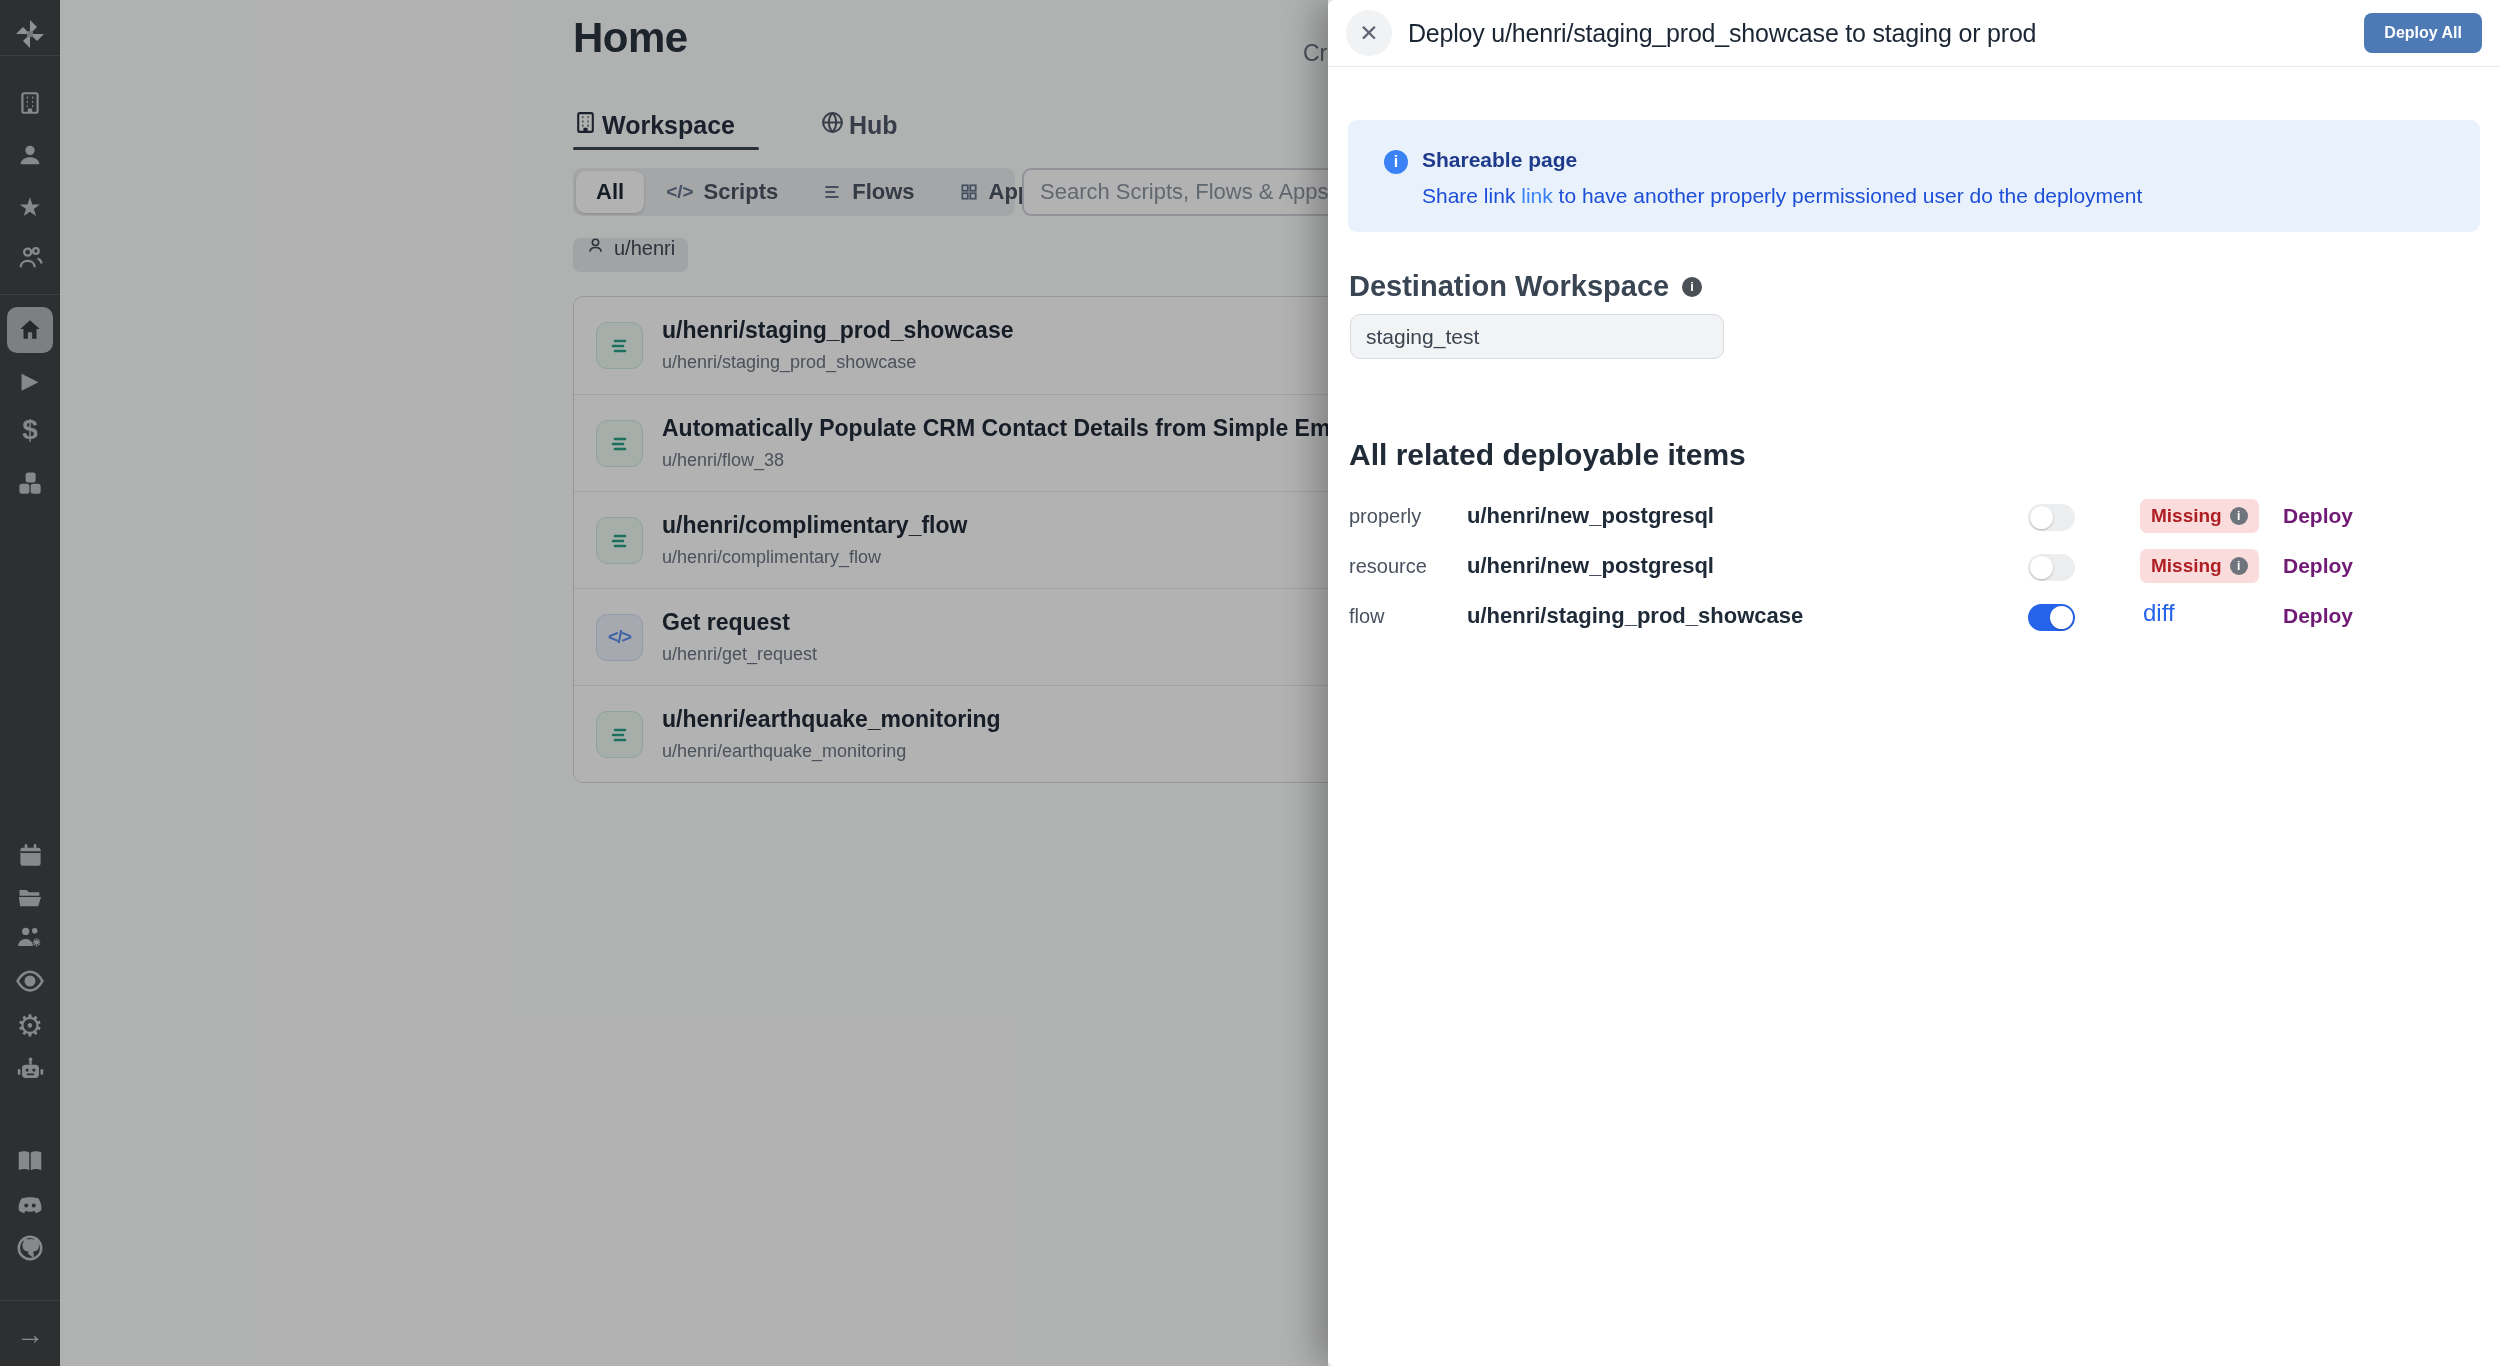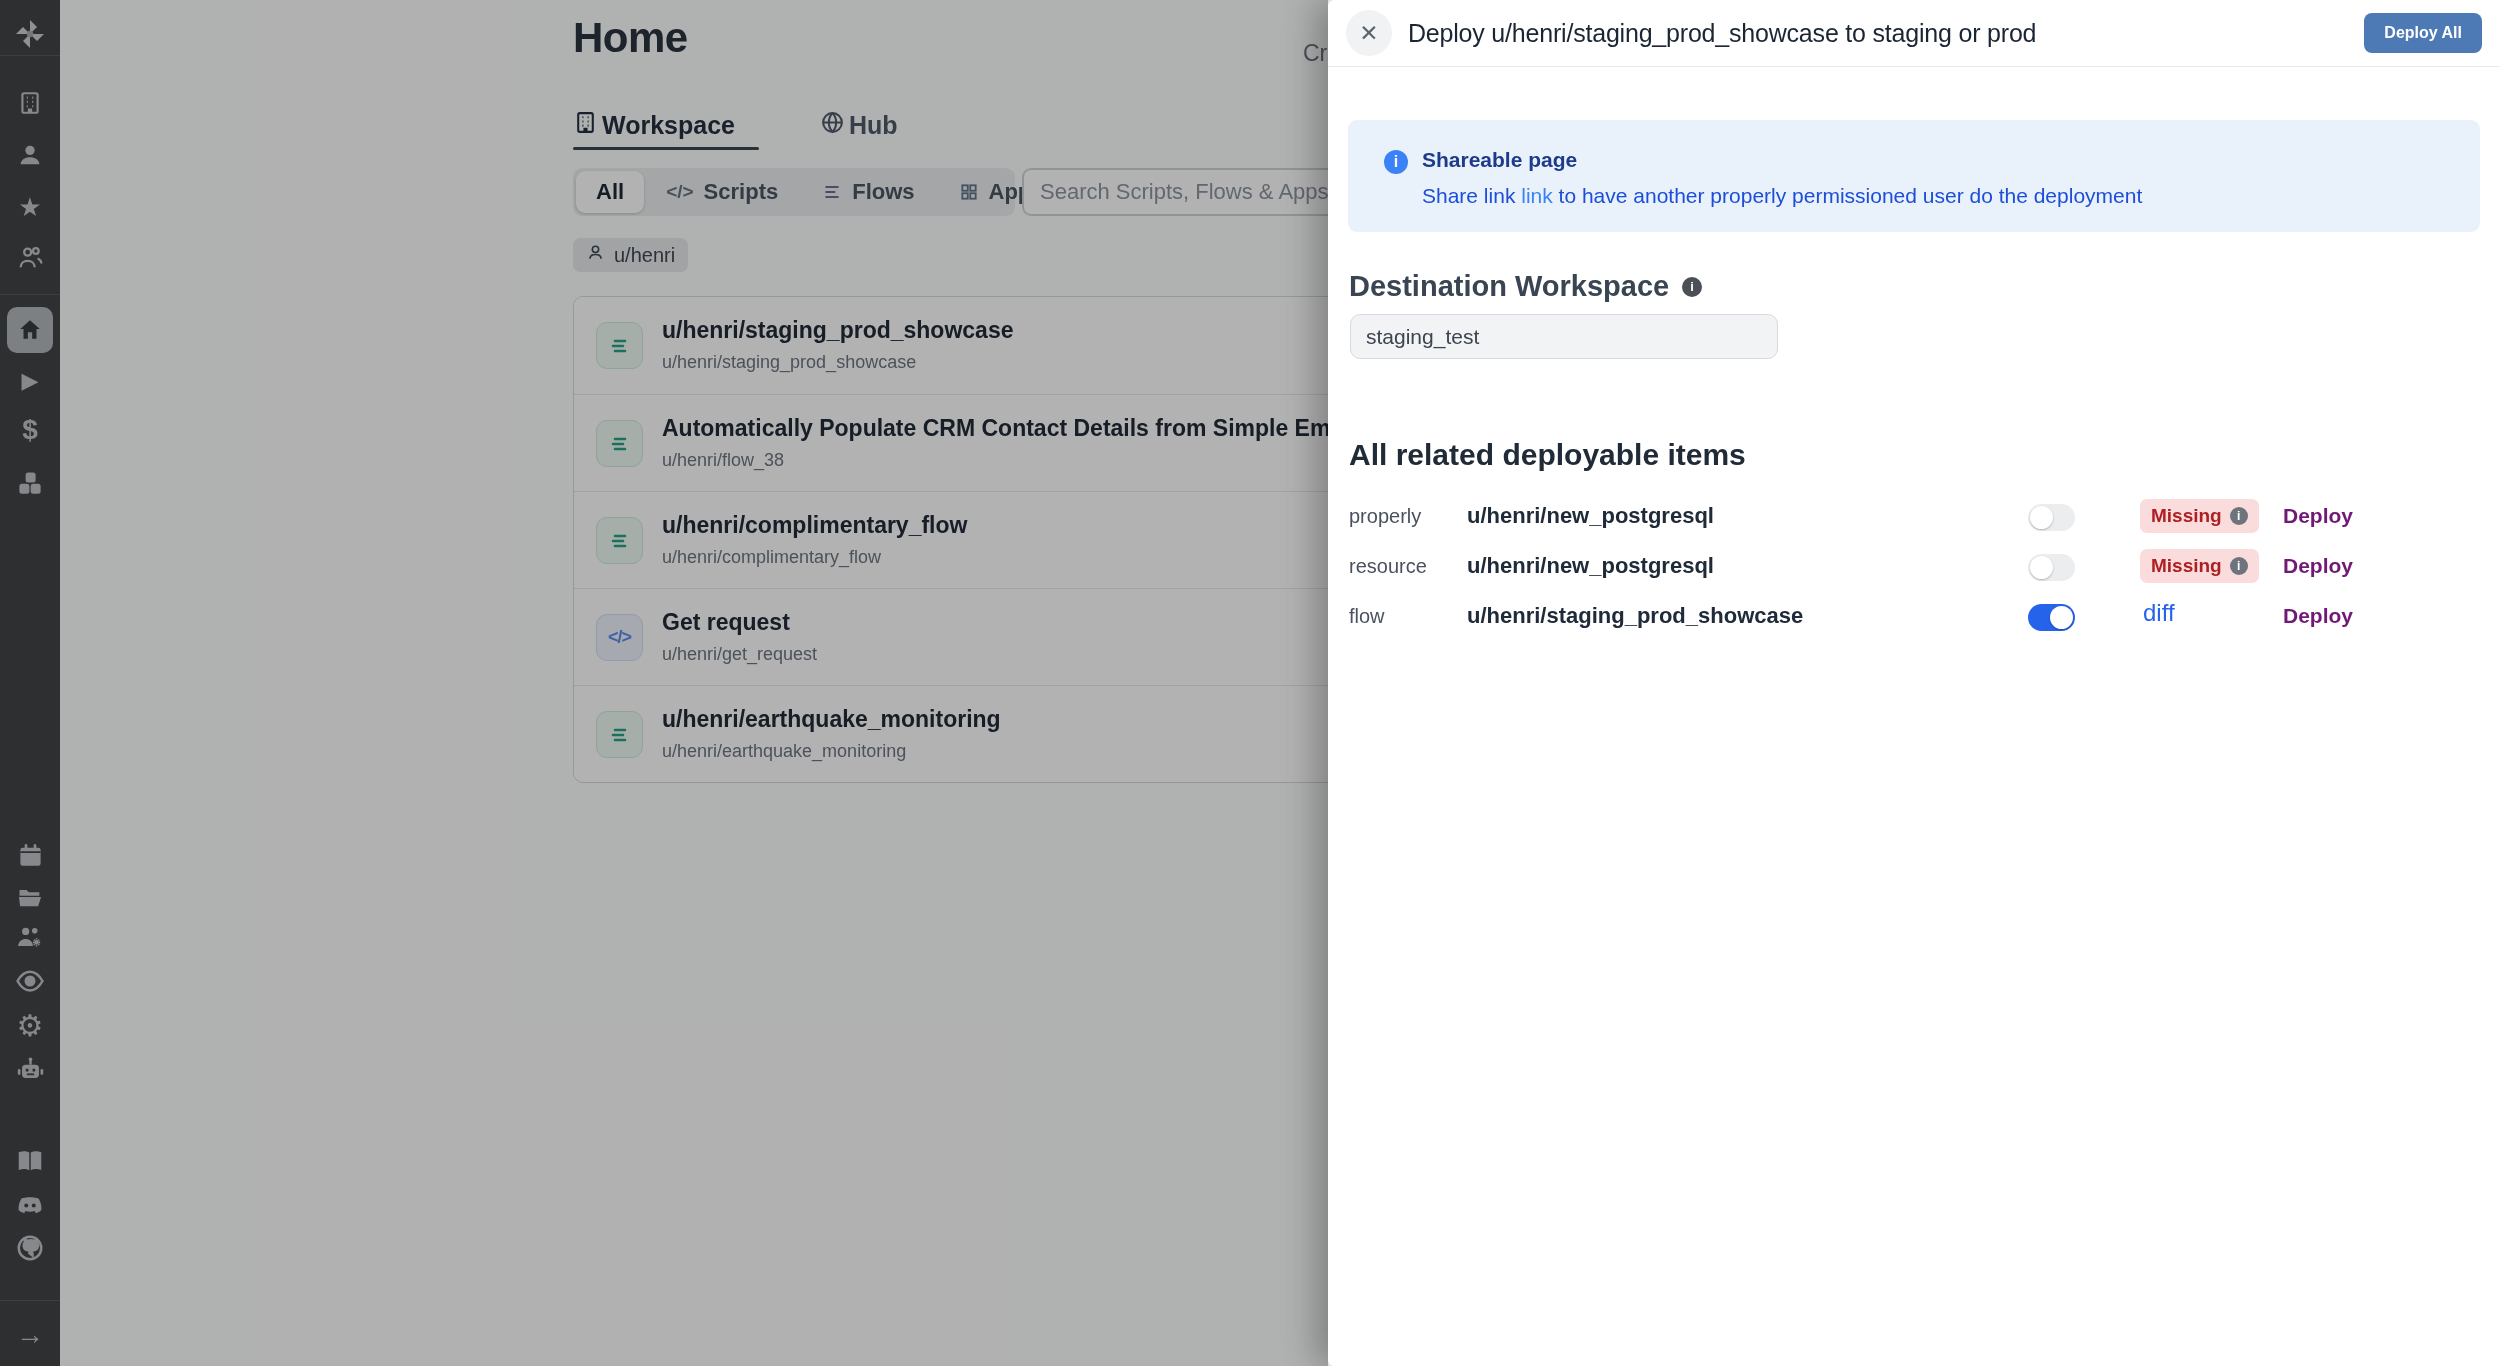--- a/index.html
+++ b/index.html
@@ -30,21 +30,21 @@
   .pill.active { background:#ffffff; color:#1f2937; border-radius:9px; height:42px; margin-left:3px; padding:0 20px;
                  box-shadow:0 1px 3px rgba(0,0,0,0.18); }
   .pill .picon { color:#64748b; font-size:19px; font-weight:700; display:flex; }
 
   #search-box { position:absolute; left:962px; top:168px; width:600px; height:48px; background:#ffffff;
                 border:2px solid #cfd4da; border-radius:9px; padding:0 16px; font-size:22px; color:#374151;
                 font-family:"Liberation Sans",sans-serif; }
   #search-box::placeholder { color:#8d95a0; }
 
   #owner-badge { position:absolute; left:513px; top:238px; height:34px; background:#e8eaed; border-radius:7px;
-                 display:flex; align-items:center; gap:9px; padding:12px 13px; font-size:20px; color:#3f4854; }
+                 display:flex; align-items:flex-end; gap:9px; padding:12px 13px; font-size:20px; color:#3f4854; }
 
   #item-list { position:absolute; left:513px; top:296px; width:792px; background:#ffffff;
                border:1px solid #d6d9dd; border-radius:10px; overflow:hidden; }
   .item-row { position:relative; height:97px; background:#fff; }
   .item-row + .item-row { border-top:1px solid #e7e9ec; }
   .item-icon { position:absolute; left:22px; top:25px; width:47px; height:47px; border-radius:11px;
                display:flex; align-items:center; justify-content:center; }
   .item-icon.flow   { background:#edf9f3; border:1px solid #cdeade; }
   .item-icon.script { background:#eef3fb; border:1px solid #d2dff2; color:#5b8def; font-size:18px; font-weight:700; letter-spacing:-1px; }
   .item-title { position:absolute; left:88px; top:20px; font-size:23px; font-weight:700; color:#212b38; white-space:nowrap; }
@@ -68,21 +68,21 @@
   #info-box { position:absolute; left:20px; top:120px; width:1132px; height:112px; background:#e9f1fb; border-radius:9px; }
   #info-icon { position:absolute; left:36px; top:30px; width:24px; height:24px; border-radius:50%; background:#3b82f6;
                color:#fff; font-size:16px; font-weight:700; display:flex; align-items:center; justify-content:center; font-style:normal; }
   #info-title { position:absolute; left:74px; top:28px; font-size:21px; font-weight:600; color:#1e3a8a; }
   #info-body  { position:absolute; left:74px; top:64px; font-size:21px; color:#1d4ed8; }
   #info-body a { color:#3b82f6; text-decoration:none; cursor:pointer; }
 
   #dest-heading { position:absolute; left:21px; top:270px; font-size:29px; font-weight:700; color:#3a4553; display:flex; align-items:center; gap:13px; }
   .dark-info-icon { width:20px; height:20px; border-radius:50%; background:#4a5056; color:#fff; font-size:13px; font-weight:700;
                     display:inline-flex; align-items:center; justify-content:center; font-style:normal; }
-  #dest-input { position:absolute; left:22px; top:314px; width:428px; height:45px; background:#f2f3f5;
+  #dest-input { position:absolute; left:22px; top:314px; width:374px; height:45px; background:#f2f3f5;
                 border:1px solid #d7dade; border-radius:10px; padding:0 15px; font-size:21px; color:#3b4450;
                 font-family:"Liberation Sans",sans-serif; }
 
   #items-heading { position:absolute; left:21px; top:438px; font-size:30px; font-weight:700; color:#212b38; }
 
   #deploy-rows { position:absolute; left:0; top:493px; width:1172px; }
   .dep-row { position:relative; height:50px; }
   .dep-kind   { position:absolute; left:21px;  top:12px; font-size:20px; color:#49525e; }
   .dep-name   { position:absolute; left:139px; top:10px; font-size:22px; font-weight:700; color:#202b39; }
   .dep-toggle { position:absolute; left:700px; top:11px; width:47px; height:27px; border-radius:14px; cursor:pointer; }

